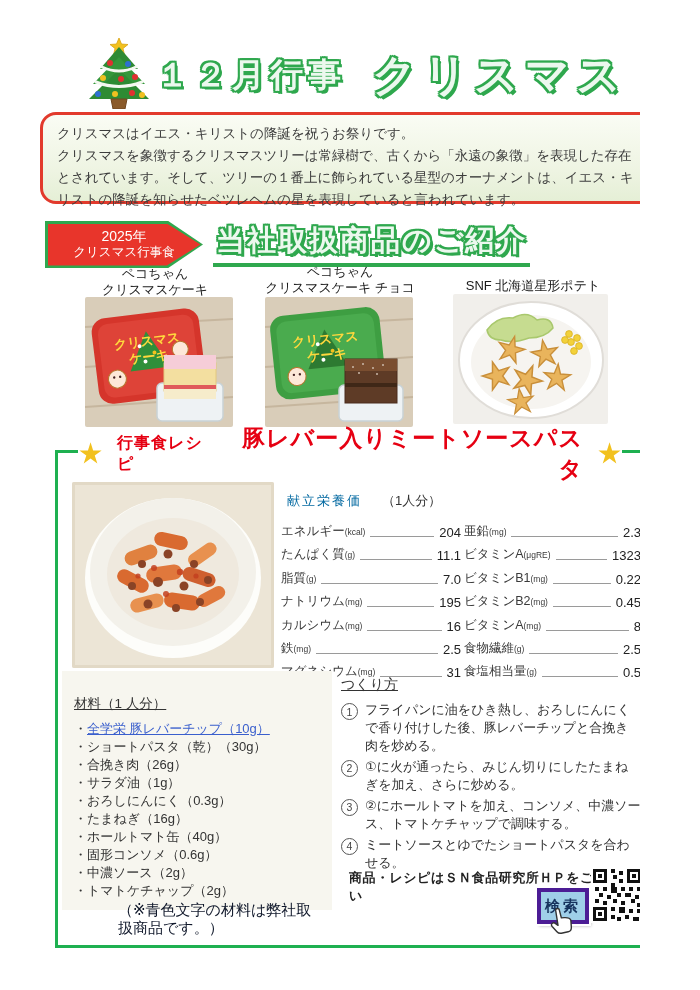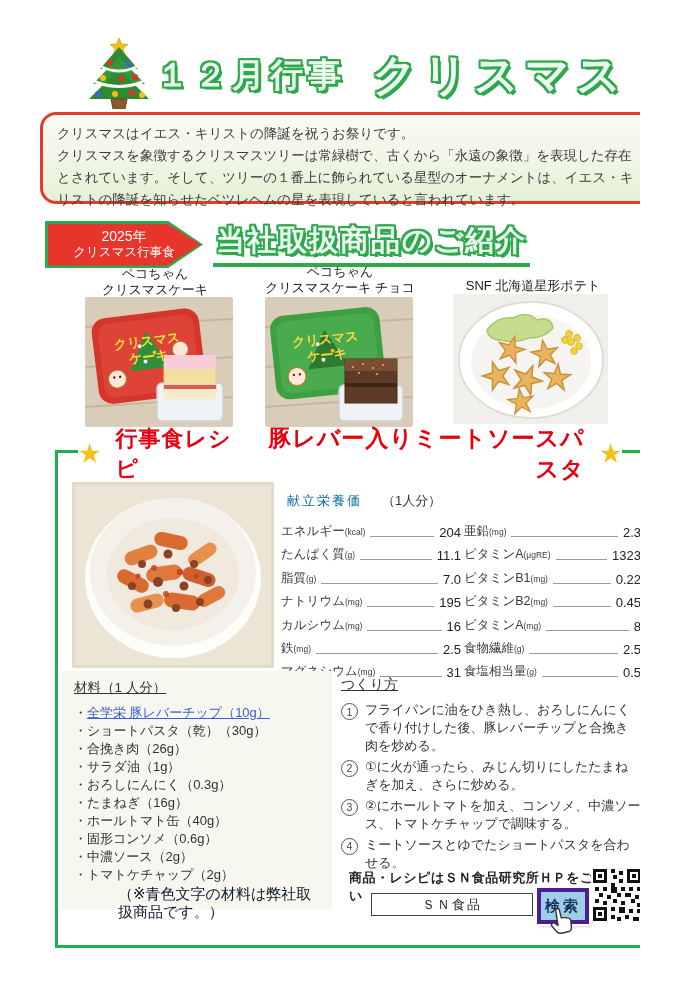--- a/index.html
+++ b/index.html
@@ -36,36 +36,36 @@
         border-bottom:4px solid #2fa84e;padding:0 3px 2px 3px;}
 
   .plabel{font-size:13px;line-height:1.2;text-align:center;color:#1a1a1a;}
   .photo{border-radius:2px;overflow:hidden;}
   .photo svg{display:block;}
 
   
   .recipe-box{left:55px;top:450px;width:590px;height:498px;border:3px solid #1eb050;box-sizing:border-box;}
   .recipe-title{left:78px;top:436px;width:544px;height:36px;background:#fff;
         display:flex;align-items:center;justify-content:center;gap:14px;}
-  .rlabel{font-size:22px;font-weight:bold;color:#e60012;letter-spacing:1px;}
+  .rlabel{font-size:16px;font-weight:bold;color:#e60012;letter-spacing:1px;}
   .rtitle{font-size:23px;font-weight:bold;color:#e60012;letter-spacing:1px;text-align:right;}
 
   .nut-head{left:287px;top:492px;display:flex;align-items:baseline;gap:20px;}
   .nut-head .nh{font-size:13px;font-weight:normal;color:#0369a1;letter-spacing:2px;}
   .nut-head .ns{font-size:13px;color:#333;}
 
   .nut-col{display:flex;flex-direction:column;}
   .nrow{display:flex;align-items:flex-end;height:15px;margin-bottom:8.4px;}
   .nlabel{font-size:12.5px;color:#3a3a3a;white-space:nowrap;}
   .nunit{font-size:8.5px;color:#3a3a3a;}
   .nline{flex:1;border-bottom:1.2px solid #9a9a9a;margin:0 5px 3px 5px;}
   .nval{font-size:13px;color:#222;}
 
   .mats{left:62px;top:671px;width:270px;height:239px;background:#f7f6ef;
-        box-sizing:border-box;padding:8px 12px;}
+        box-sizing:border-box;padding:24px 12px;}
   .mats .mhead{font-size:13.5px;color:#333;text-decoration:underline;margin-bottom:7px;}
   .mrow{font-size:13px;line-height:18px;color:#333;white-space:nowrap;}
   .mlink{color:#3a5fcd;text-decoration:underline;cursor:pointer;}
   .mnote{font-size:15px;line-height:18px;color:#0f172a;margin-top:1px;margin-left:44px;}
 
   .steps{left:341px;top:676px;width:300px;}
   .steps .shead{font-size:14px;color:#333;text-decoration:underline;margin-bottom:7px;}
   .srow{display:flex;gap:7px;margin-bottom:3px;}
   .snum{flex:none;width:15px;height:15px;border:1.2px solid #555;border-radius:50%;
         font-size:10.5px;color:#444;display:flex;align-items:center;justify-content:center;margin-top:2px;}
@@ -393,21 +393,20 @@
         <span class="snum">3</span>
         <span class="stext">②にホールトマトを加え、コンソメ、中濃ソース、トマトケチャップで調味する。</span>
       </div>
     <div class="srow">
         <span class="snum">4</span>
         <span class="stext">ミートソースとゆでたショートパスタを合わせる。</span>
       </div>
   </div>
 
   <div class="abs foot-note">商品・レシピはＳＮ食品研究所ＨＰをご覧下さい</div>
-  <div class="abs search-box">ＳＮ食品</div>
   <div class="abs search-btn">検索</div>
   <div class="abs hand">
     <svg width="30" height="30" viewBox="0 0 30 30">
       <g transform="rotate(-12 15 15)" fill="#ffffff" stroke="#333" stroke-width="1.4" stroke-linejoin="round">
         <path d="M12,3 q2,-2 3.6,0 l0.4,9 2.8,0.4 q5.6,0.8 6,4 l-1,7 q-0.6,3.6 -4,3.6 l-7,0 q-2.6,0 -4,-2.4 l-3.6,-6 q-1.2,-2.4 1,-3.2 q1.6,-0.6 3,1 l2,2.2 z"></path>
       </g>
     </svg>
   </div>
   <div class="abs qr">
     <svg width="52" height="56" viewBox="0 0 26 28" shape-rendering="crispEdges">

